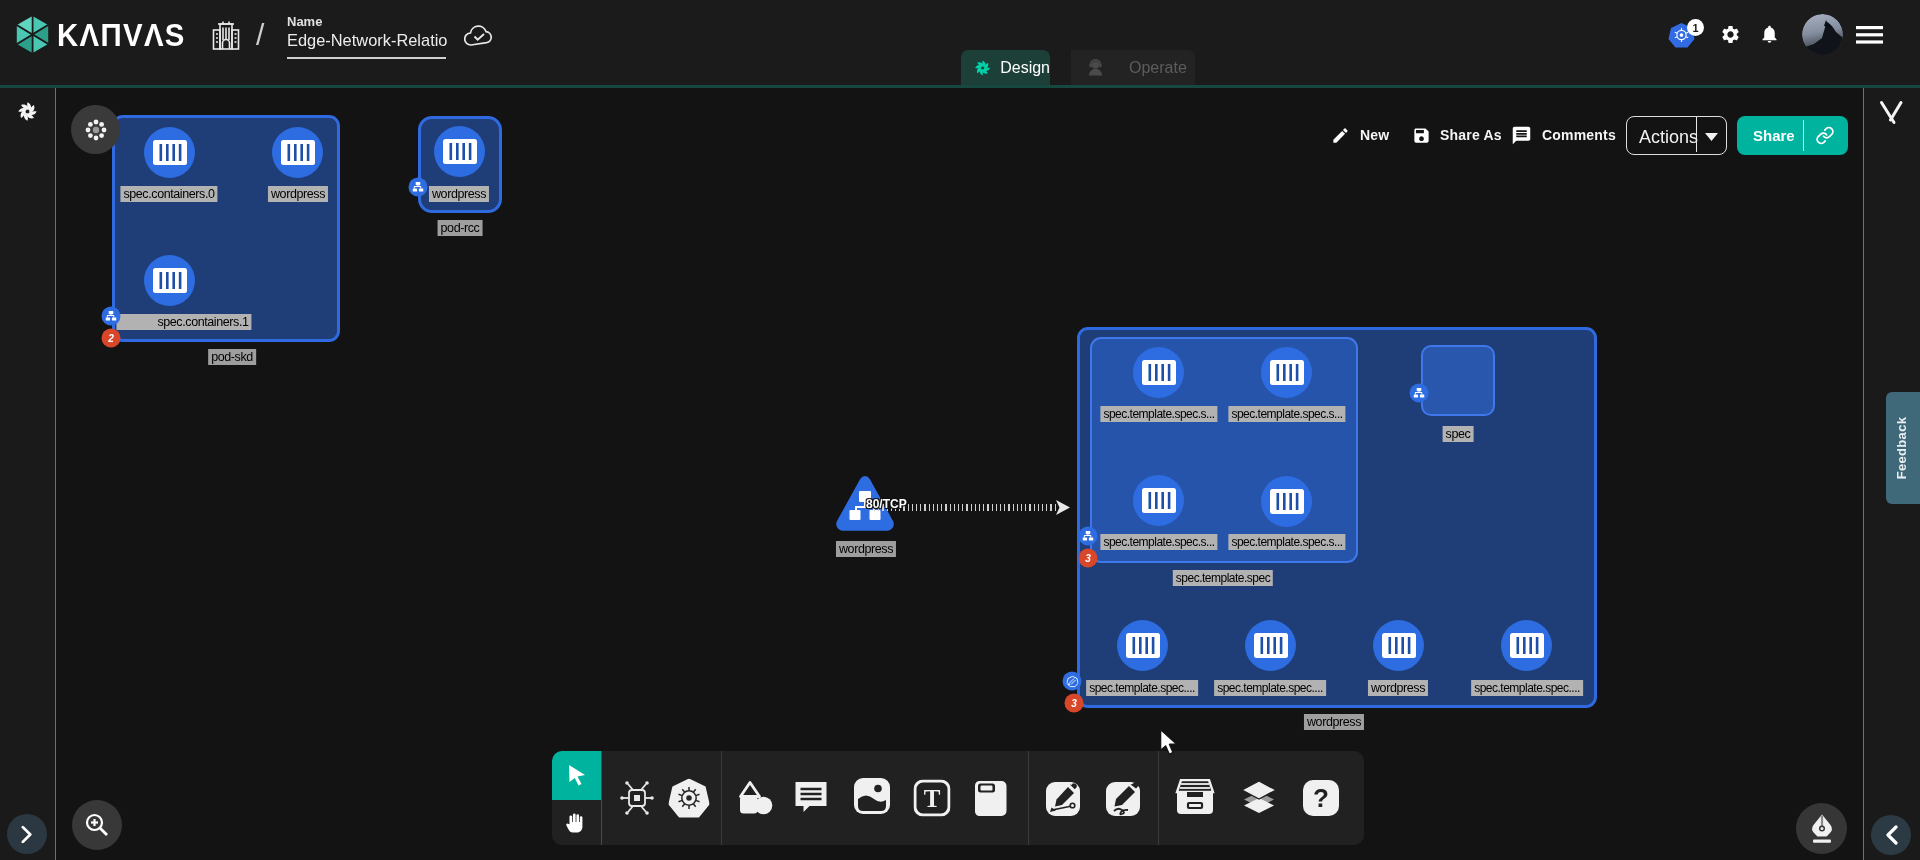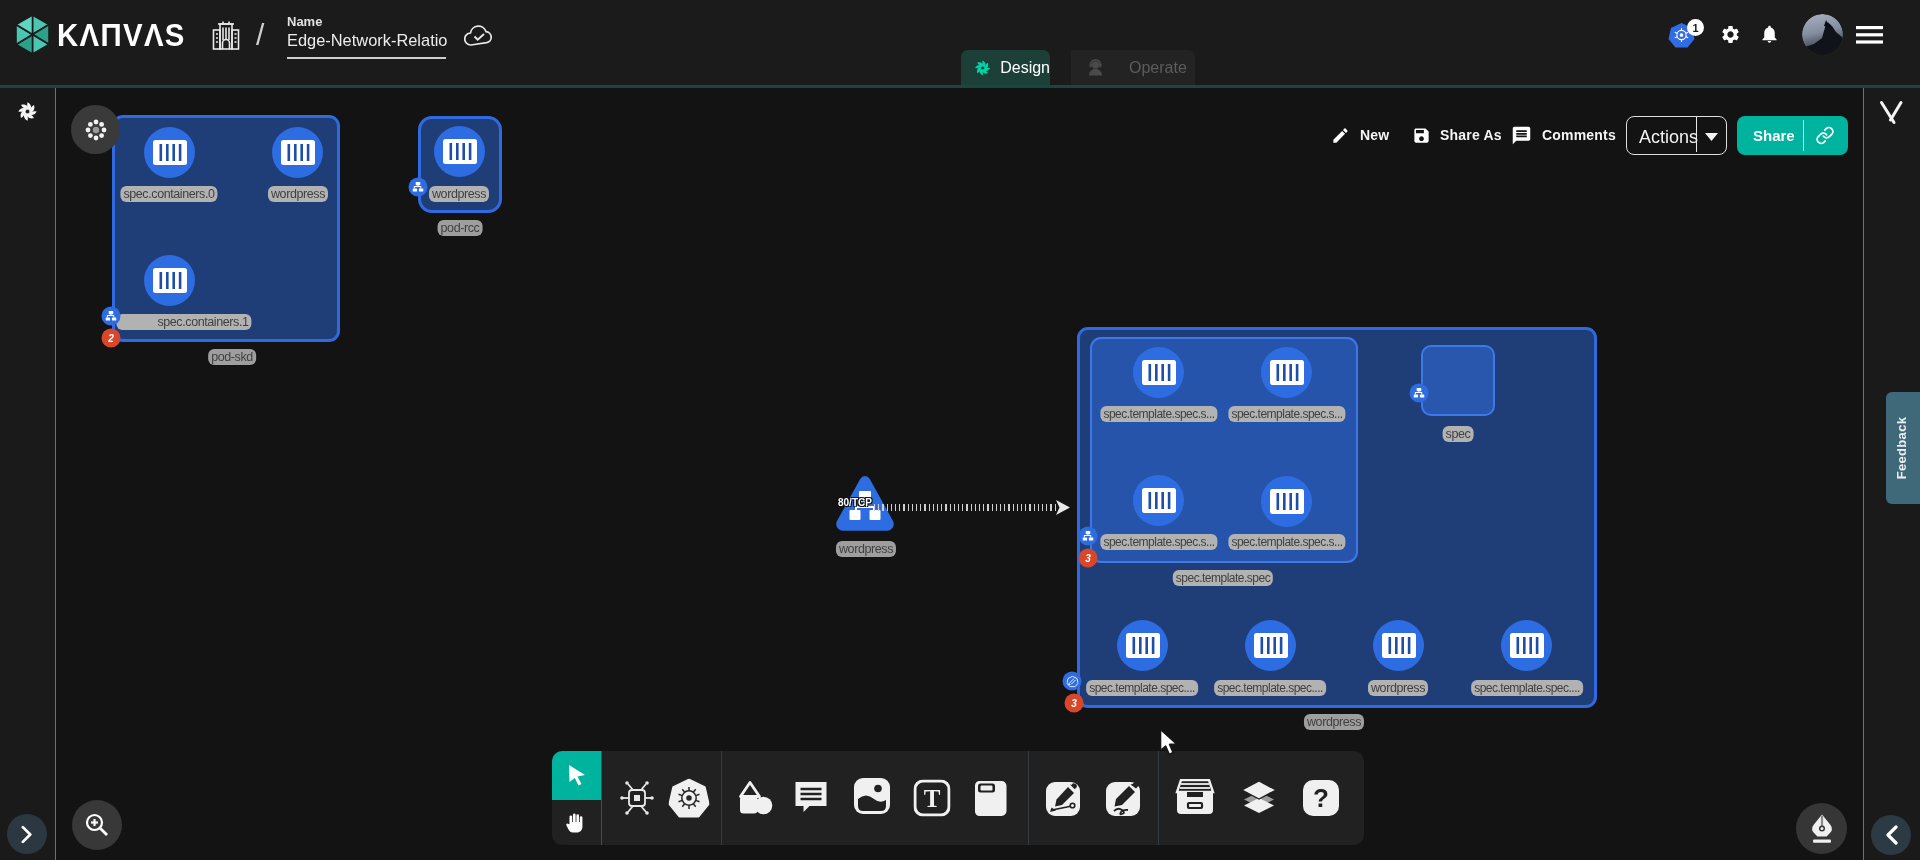--- a/index.html
+++ b/index.html
@@ -38,22 +38,22 @@
   #feedback span { position:absolute; left:-39px; top:47px; width:112px; height:18px; transform:rotate(-90deg); text-align:center; letter-spacing:0.3px;}
   
   .group { position:absolute; border-radius:11px; }
   #pod-skd { left:112px; top:115px; width:228px; height:227px; background:#1f3d76; border:3px solid #2f6ae0; }
   #pod-rcc { left:418px; top:116px; width:84px; height:97px; background:#1f3d76; border:3px solid #2f6ae0; border-radius:14px;}
   #big-outer { left:1077px; top:327px; width:520px; height:381px; background:#1f3d76; border:3px solid #2f6ae0; }
   #big-inner { left:1090px; top:337px; width:268px; height:226px; background:#2654ab; border:2px solid #3e78ea; }
   #spec-node { left:1421px; top:345px; width:74px; height:71px; background:#2a57ae; border:2px solid #3e78ea; border-radius:10px; }
   .node { position:absolute; width:51px; height:51px; border-radius:50%; background:#2e6ce2;
      display:flex; align-items:center; justify-content:center; }
-  .lbl { position:absolute; transform:translateX(-50%); background:#b2b2b2; color:#404040;
-     font-size:12.5px; letter-spacing:-0.4px; padding:0px 3px; border-radius:6px; white-space:nowrap; line-height:16px; height:16px;}
+  .lbl { position:absolute; transform:translateX(-50%); background:#b2b2b2; color:#000000;
+     font-size:12.5px; letter-spacing:-0.4px; padding:0px 3px; border-radius:0; white-space:nowrap; line-height:16px; height:16px;}
   .sm { font-size:12px; letter-spacing:-0.5px; }
   .badge { position:absolute; width:19px; height:19px; border-radius:50%; transform:translate(-50%,-50%);
      display:flex; align-items:center; justify-content:center; }
   .bblue { background:#2e6ce2; }
   .bred  { background:#d9472b; color:#fff; font-size:10px; font-weight:700; font-style:italic;}
   
   #toolbar { position:absolute; left:552px; top:751px; width:812px; height:94px; background:#212121; border-radius:10px; }
   #tool-sel { position:absolute; left:0px; top:0px; width:49px; height:49px; background:#00b39f; border-radius:10px 0 0 0; }
   .tdiv { position:absolute; top:0; width:1px; height:94px; background:rgba(130,160,175,0.22); }
   .ticon { position:absolute; transform:translate(-50%,-50%); }
@@ -270,21 +270,21 @@
       <rect x="14.5" y="35" width="11" height="10" rx="1"></rect>
       <rect x="34.5" y="35" width="11" height="10" rx="1"></rect>
       <path d="M29 27 h2 v4 h9 v4 h-2 v-2 h-16 v2 h-2 v-4 h9 z"></path>
     </g>
   </svg>
   <div class="edge abs" style="left:874px; top:504px; width:183px; height:7px;
       background:repeating-linear-gradient(90deg,#d0d0d0 0 1.3px,transparent 1.3px 4.2px);"></div>
   <svg class="abs" style="left:1056px; top:500px;" width="14" height="15" viewBox="0 0 14 15">
     <path d="M0 0 L14 7.5 L0 15 L3.5 7.5 Z" fill="#e8e8e8"></path>
   </svg>
-  <div class="abs" style="left:838px; top:497px; color:#fff; font-size:10px; font-weight:700;
+  <div class="abs" style="left:866px; top:497px; color:#fff; font-size:12px; font-weight:700;
       text-shadow:-1px -1px 0 #111,1px -1px 0 #111,-1px 1px 0 #111,1px 1px 0 #111;">80/TCP</div>
 
   <div class="node" style="left:144px; top:127px;">
       <svg width="34" height="25" viewBox="0 0 34 25">
         <rect width="34" height="25" rx="2.5" fill="#fff"></rect>
         <g fill="#1e4fa8">
           <rect x="6.5" y="4" width="2.6" height="17"></rect>
           <rect x="13" y="4" width="2.6" height="17"></rect>
           <rect x="19.4" y="4" width="2.6" height="17"></rect>
           <rect x="25.8" y="4" width="2.6" height="17"></rect>

